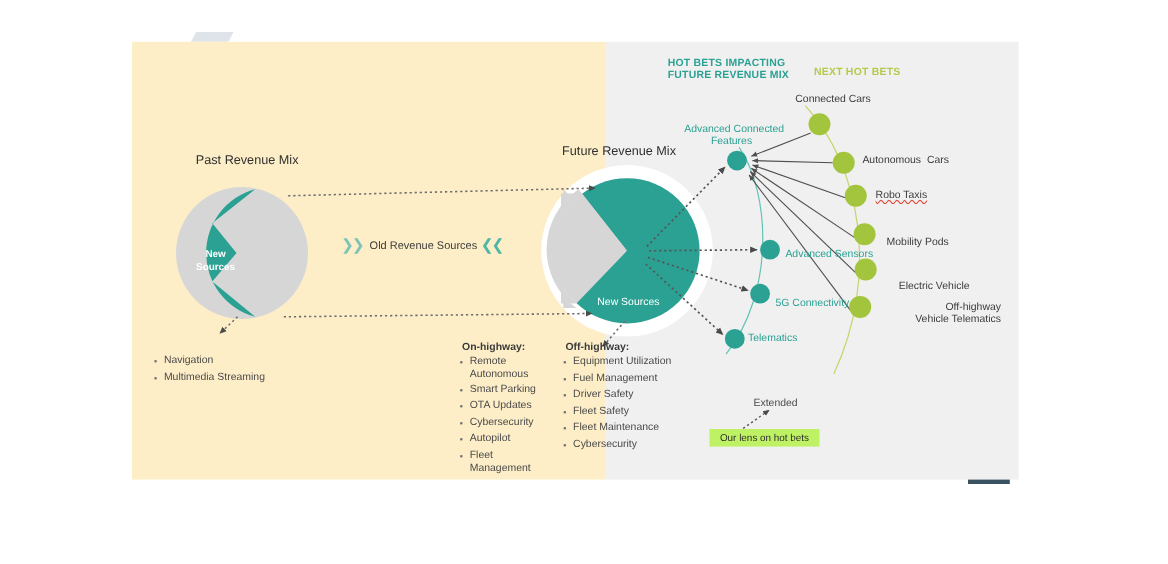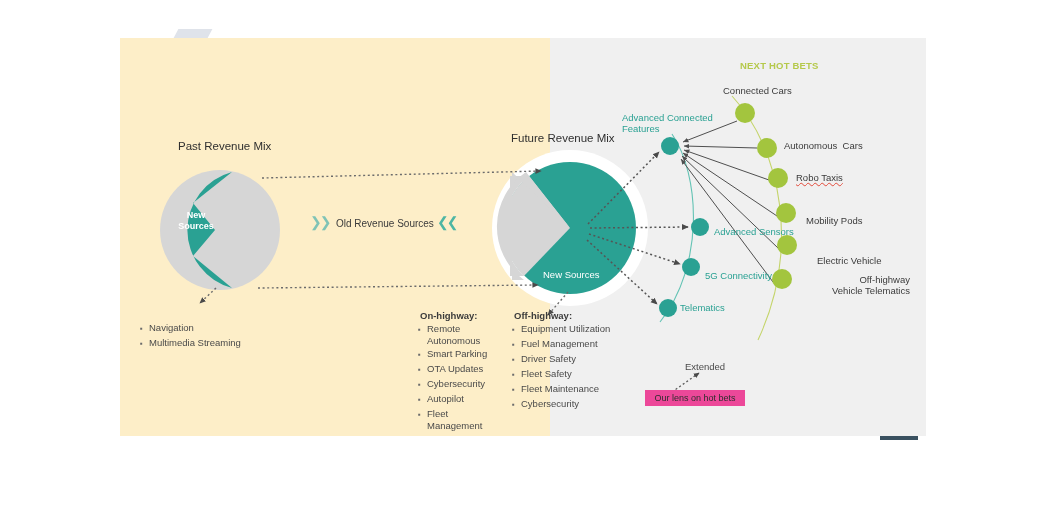--- a/index.html
+++ b/index.html
@@ -22,21 +22,21 @@
   .t-mid{font-size:9.5px;color:#4a4a4a;}
   .t-chev{font-size:10px;color:#3b3b3b;}
   .t-pie{font-size:9px;color:#ffffff;font-weight:bold;text-align:center;}
   .t-pie2{font-size:9.5px;color:#ffffff;}
   .bul{position:absolute;font-size:9.5px;color:#4a4a4a;line-height:1.22;}
   .bul .row{display:flex;align-items:flex-start;margin-bottom:2px;}
   .bul .bt{color:#6b6b6b;font-size:8px;line-height:13px;width:9px;flex:none;}
   .bul .bx{display:block;}
   .hd{position:absolute;font-size:9.5px;font-weight:bold;color:#3b3b3b;}
   #lens-box{position:absolute;left:645px;top:390px;width:100px;height:16px;
-      background:#ec4899;display:flex;align-items:center;justify-content:center;}
+      background:#bef264;display:flex;align-items:center;justify-content:center;}
   #lens-box span{font-size:9px;color:#2e2e2e;}
   .spell{text-decoration:underline;text-decoration-color:#e24a3a;
       text-decoration-style:wavy;text-decoration-thickness:1px;}
 </style>
 </head>
 <body>
 
 <div class="stage">
 
   <div id="corner-artifact"></div>
@@ -112,31 +112,33 @@
       <circle cx="778" cy="178" r="10" fill="#a3c53e"></circle>
       <circle cx="786" cy="213" r="10" fill="#a3c53e"></circle>
       <circle cx="787" cy="245" r="10" fill="#a3c53e"></circle>
       <circle cx="782" cy="279" r="10" fill="#a3c53e"></circle>
     </g>
   </svg>
 
   <div class="lbl t-head" style="left:178px;top:140px;">Past Revenue Mix</div>
   <div class="lbl t-head" style="left:511px;top:132px;">Future Revenue Mix</div>
 
+  <div class="lbl t-hot" style="left:607px;top:52px;">HOT BETS IMPACTING
+FUTURE REVENUE MIX</div>
   <div class="lbl t-next" style="left:740px;top:60px;">NEXT HOT BETS</div>
 
-  <div class="lbl t-pie" style="left:176px;top:210px;width:40px;text-align:center;">New
+  <div class="lbl t-pie" style="left:176px;top:226px;width:40px;text-align:center;">New
 Sources</div>
   <div class="lbl t-pie2" style="left:543px;top:269px;">New Sources</div>
 
   <div class="lbl" style="left:310px;top:214px;font-size:14px;color:#7fc3b6;letter-spacing:-2px;">❯❯</div>
   <div class="lbl t-chev" style="left:336px;top:218px;">Old Revenue Sources</div>
   <div class="lbl" style="left:437px;top:214px;font-size:14px;color:#4db6a4;letter-spacing:-2px;">❮❮</div>
 
-  <div class="lbl t-teal" style="left:622px;top:112px;text-align:left;width:86px;">Advanced Connected
+  <div class="lbl t-teal" style="left:622px;top:112px;text-align:center;width:86px;">Advanced Connected
 Features</div>
   <div class="lbl t-teal" style="left:714px;top:226px;">Advanced Sensors</div>
   <div class="lbl t-teal" style="left:705px;top:270px;">5G Connectivity</div>
   <div class="lbl t-teal" style="left:680px;top:302px;">Telematics</div>
 
   <div class="lbl t-dark" style="left:723px;top:85px;">Connected Cars</div>
   <div class="lbl t-dark" style="left:784px;top:140px;">Autonomous  Cars</div>
   <div class="lbl t-dark spell" style="left:796px;top:172px;">Robo Taxis</div>
   <div class="lbl t-dark" style="left:806px;top:215px;">Mobility Pods</div>
   <div class="lbl t-dark" style="left:817px;top:255px;">Electric Vehicle</div>

